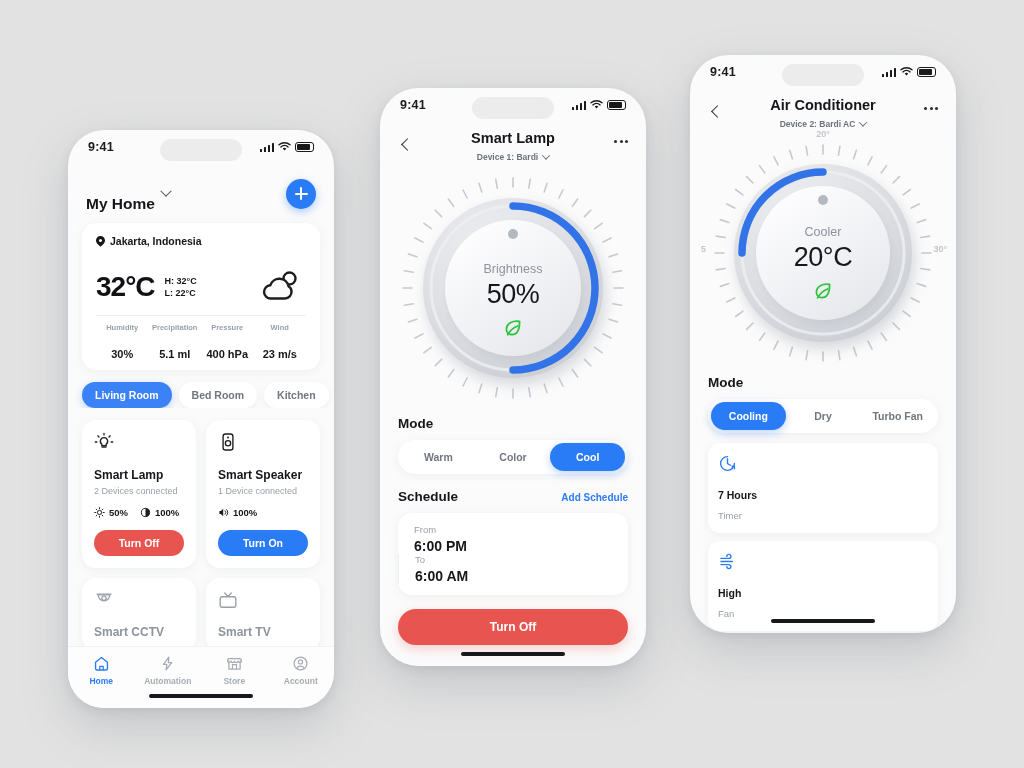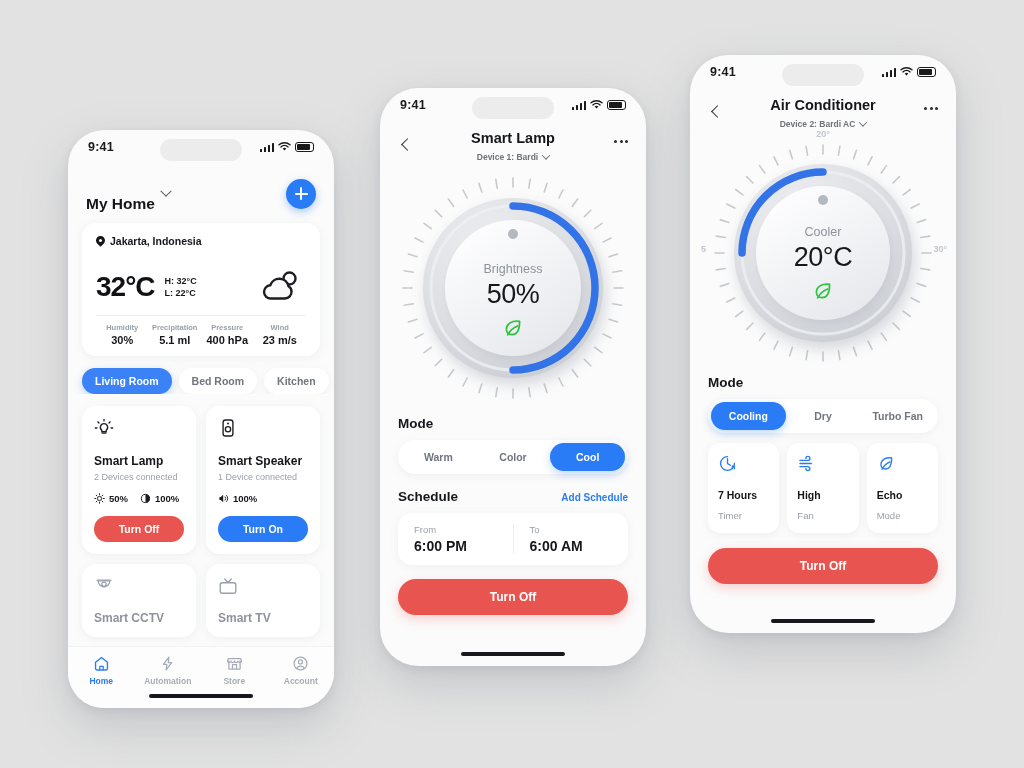--- a/index.html
+++ b/index.html
@@ -72,21 +72,21 @@
   .pin::after { content:""; position:absolute; left:3px; top:3px; width:3px; height:3px; border-radius:50%; background:#fff; }
   .wrow { display: flex; align-items: center; margin-top: 20px; }
   .temp-big { font-size: 28px; font-weight: 800; color: #111216; letter-spacing: -1px; line-height: 1.15; }
   .hl { margin-left: 10px; line-height: 1.35; }
   .hl div { font-size: 9px; font-weight: 700; color: #15161a; }
   .wicon { margin-left: auto; margin-right: 4px; }
   .wsep { height: 1px; background: #eceef1; margin: 8px 0 7px; }
   .wstats { display: flex; }
   .wstat { flex: 1; text-align: center; }
   .wstat .k { font-size: 7.5px; color: #9aa0aa; font-weight: 600; }
-  .wstat .v { font-size: 11px; color: #15161a; font-weight: 700; margin-top: 2px; }
+  .wstat .v { font-size: 11px; color: #15161a; font-weight: 700; margin-top: 16px; }
 
   .chips { display: flex; gap: 7px; padding: 12px 0 0 14px; overflow: hidden; }
   .chip {
     flex: 0 0 auto; padding: 7px 13px; border-radius: 16px; background: #fff;
     font-size: 10.5px; color: #70757e; font-weight: 600; white-space: nowrap;
     box-shadow: 0 2px 7px rgba(130,135,145,.10); cursor: pointer; border: none;
   }
   .chip.active { background: #3b82f6; color: #fff; box-shadow: 0 3px 9px rgba(42,123,246,.30); }
 
   .grid { display: grid; grid-template-columns: 1fr 1fr; gap: 10px; padding: 12px 14px 0; }
@@ -142,33 +142,33 @@
   }
   .seg button {
     flex: 1; border: none; background: transparent; border-radius: 16px;
     padding: 8px 0; font-size: 10.5px; font-weight: 600; color: #70757e;
     cursor: pointer; font-family: inherit;
   }
   .seg button.active { background: #2a7bf6; color: #fff; box-shadow: 0 3px 8px rgba(42,123,246,.30); }
 
   .schedrow { display: flex; align-items: baseline; justify-content: space-between; }
   .addlink { font-size: 10px; color: #2a7bf6; font-weight: 600; cursor: pointer; }
-  .schedcard { display: flex; padding: 11px 0; }
+  .schedcard { display: flex; padding: 11px 0; flex-direction: column; }
   .schedhalf { flex: 1; padding: 0 16px; }
   .schedhalf + .schedhalf { border-left: 1px solid #eceef1; }
   .sk { font-size: 9.5px; color: #9aa0aa; font-weight: 500; }
   .sv { font-size: 14px; color: #15161a; font-weight: 700; margin-top: 3px; }
 
   .bigbtn {
     width: 100%; border: none; border-radius: 20px; padding: 11px 0;
     background: #e8544f; color: #fff; font-size: 12px; font-weight: 700;
     cursor: pointer; font-family: inherit; box-shadow: 0 4px 12px rgba(232,84,79,.26);
   }
 
-  .infogrid { display: grid; grid-template-columns: 1fr 1fr 1fr; gap: 8px; }
+  .infogrid { display: grid; grid-template-columns: 1fr; gap: 8px; }
   .infocard { background: #fff; border-radius: 12px; padding: 11px 10px 12px;
               box-shadow: 0 2px 9px rgba(130,135,145,.10); }
   .infocard .iv { font-size: 10.5px; font-weight: 700; color: #15161a; margin-top: 12px; }
   .infocard .ik { font-size: 9.5px; color: #9aa0aa; margin-top: 9px; font-weight: 500; }
 </style>
 </head>
 <body>
 
 <div class="stage">
 

